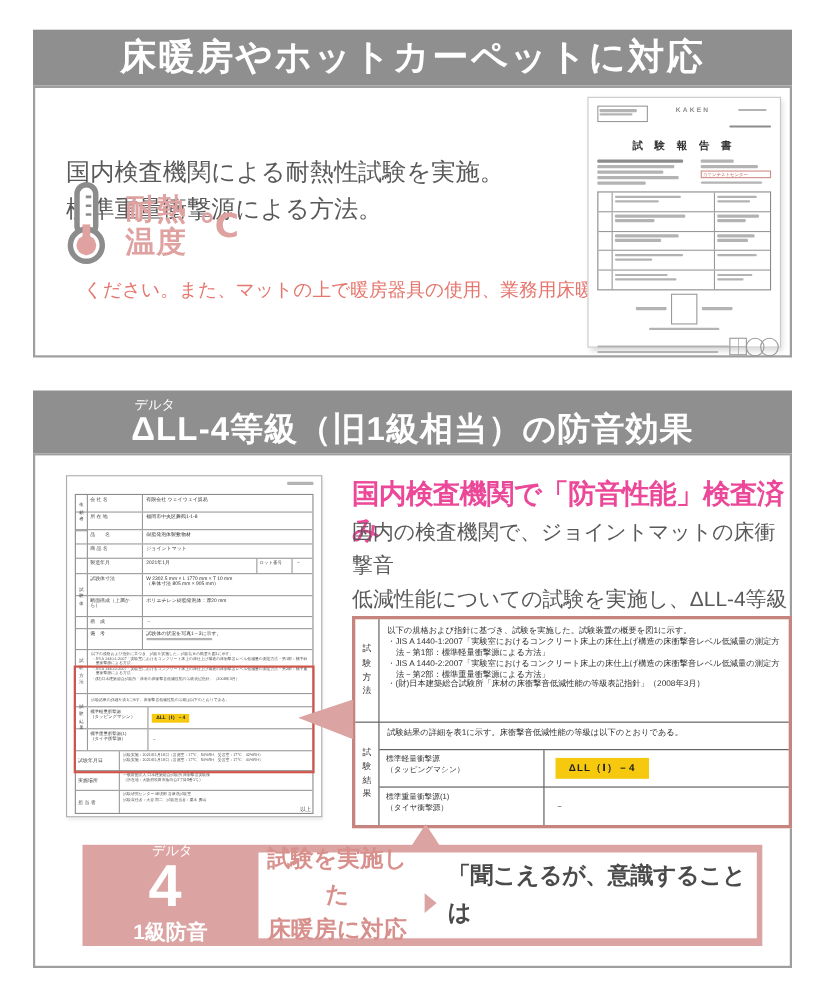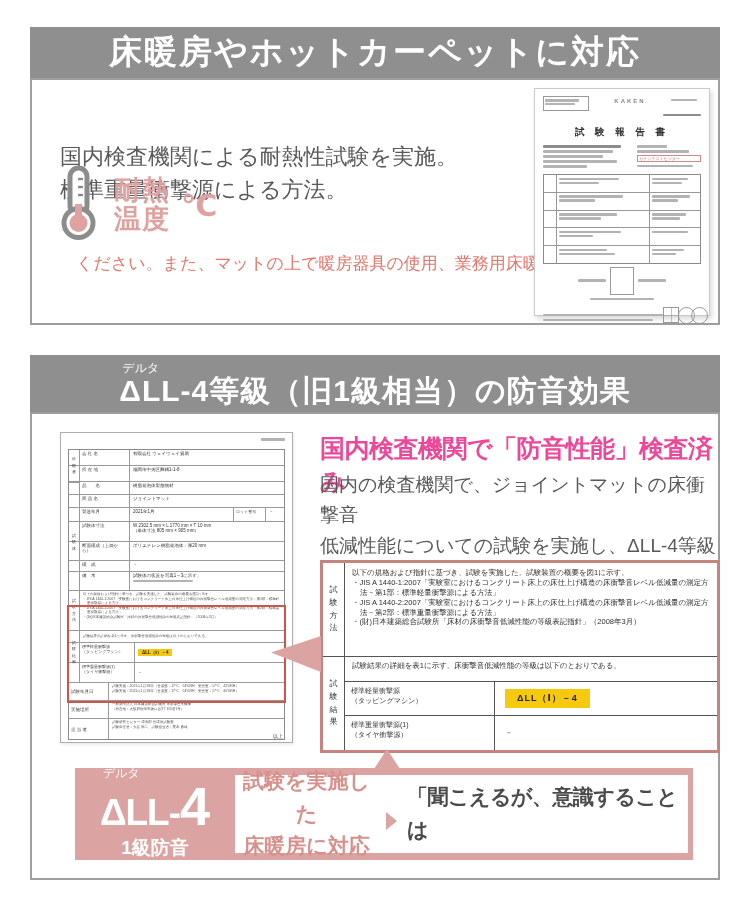--- a/index.html
+++ b/index.html
@@ -446,21 +446,20 @@
         </div>
         <div class="cell sval">－</div>
       </div>
 
       <div class="uptri"></div>
       <div class="bar">
         <div class="bar-left">
           <div class="wrap">
             <div class="ruby">デルタ</div>
             <div class="rating">
-              <span class="rmain">ΔLL-</span>
               <span class="rnum">4</span>
             </div>
           </div>
           <div class="rclass">1級防音</div>
         </div>
         <div class="bar-white">
           <div class="sounds">
             <div>試験を実施した</div>
             <div>床暖房に対応</div>
           </div>

